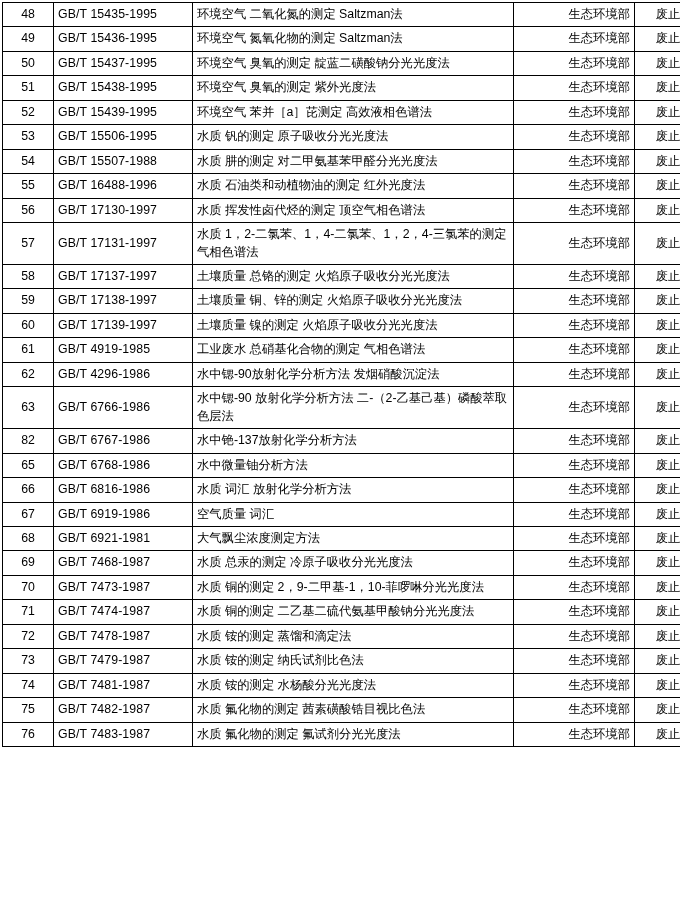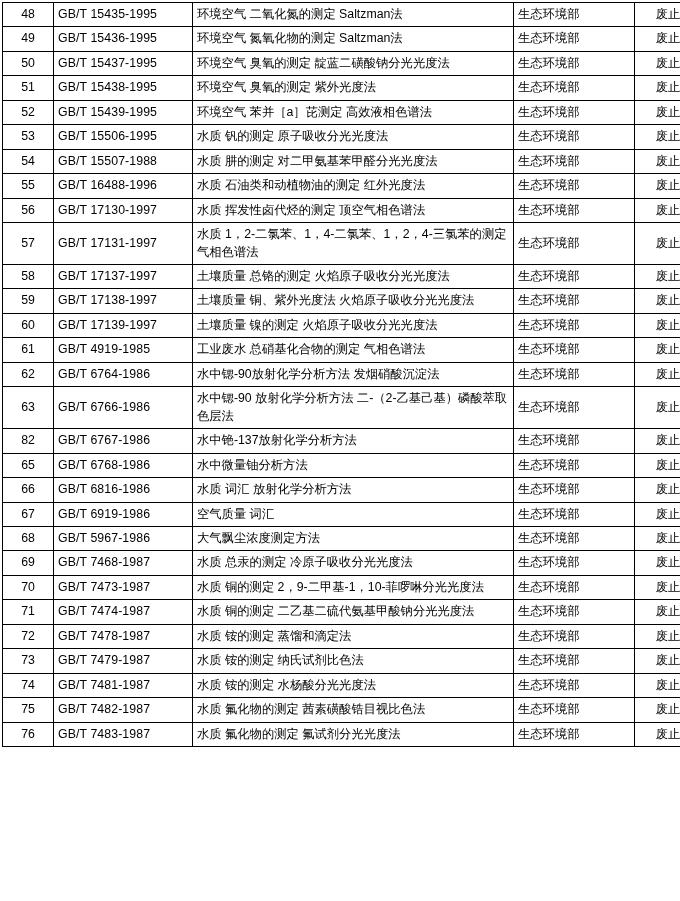--- a/index.html
+++ b/index.html
@@ -43,21 +43,21 @@
     text-align: left;
     letter-spacing: 0.1px;
   }
   td.c-name {
     width: 312px;
     text-align: left;
     padding-left: 7px;
   }
   td.c-dept {
     width: 112px;
-    text-align: left;
+    text-align: right;
   }
   td.c-status {
     width: 58px;
     text-align: center;
   }
 </style>
 </head>
 <body>
 
 <div class="sheet">
@@ -136,41 +136,41 @@
         <tr>
           <td class="c-num">58</td>
           <td class="c-code">GB/T 17137-1997</td>
           <td class="c-name">土壤质量 总铬的测定 火焰原子吸收分光光度法</td>
           <td class="c-dept">生态环境部</td>
           <td class="c-status">废止</td>
         </tr>
         <tr>
           <td class="c-num">59</td>
           <td class="c-code">GB/T 17138-1997</td>
-          <td class="c-name">土壤质量 铜、紫外光度法 火焰原子吸收分光光度法</td>
+          <td class="c-name">土壤质量 铜、锌的测定 火焰原子吸收分光光度法</td>
           <td class="c-dept">生态环境部</td>
           <td class="c-status">废止</td>
         </tr>
         <tr>
           <td class="c-num">60</td>
           <td class="c-code">GB/T 17139-1997</td>
           <td class="c-name">土壤质量 镍的测定 火焰原子吸收分光光度法</td>
           <td class="c-dept">生态环境部</td>
           <td class="c-status">废止</td>
         </tr>
         <tr>
           <td class="c-num">61</td>
           <td class="c-code">GB/T 4919-1985</td>
           <td class="c-name">工业废水 总硝基化合物的测定 气相色谱法</td>
           <td class="c-dept">生态环境部</td>
           <td class="c-status">废止</td>
         </tr>
         <tr>
           <td class="c-num">62</td>
-          <td class="c-code">GB/T 6764-1986</td>
+          <td class="c-code">GB/T 4296-1986</td>
           <td class="c-name">水中锶-90放射化学分析方法 发烟硝酸沉淀法</td>
           <td class="c-dept">生态环境部</td>
           <td class="c-status">废止</td>
         </tr>
         <tr>
           <td class="c-num">63</td>
           <td class="c-code">GB/T 6766-1986</td>
           <td class="c-name">水中锶-90 放射化学分析方法 二-（2-乙基己基）磷酸萃取色层法</td>
           <td class="c-dept">生态环境部</td>
           <td class="c-status">废止</td>
@@ -198,21 +198,21 @@
         </tr>
         <tr>
           <td class="c-num">67</td>
           <td class="c-code">GB/T 6919-1986</td>
           <td class="c-name">空气质量 词汇</td>
           <td class="c-dept">生态环境部</td>
           <td class="c-status">废止</td>
         </tr>
         <tr>
           <td class="c-num">68</td>
-          <td class="c-code">GB/T 5967-1986</td>
+          <td class="c-code">GB/T 6921-1981</td>
           <td class="c-name">大气飘尘浓度测定方法</td>
           <td class="c-dept">生态环境部</td>
           <td class="c-status">废止</td>
         </tr>
         <tr>
           <td class="c-num">69</td>
           <td class="c-code">GB/T 7468-1987</td>
           <td class="c-name">水质 总汞的测定 冷原子吸收分光光度法</td>
           <td class="c-dept">生态环境部</td>
           <td class="c-status">废止</td>

